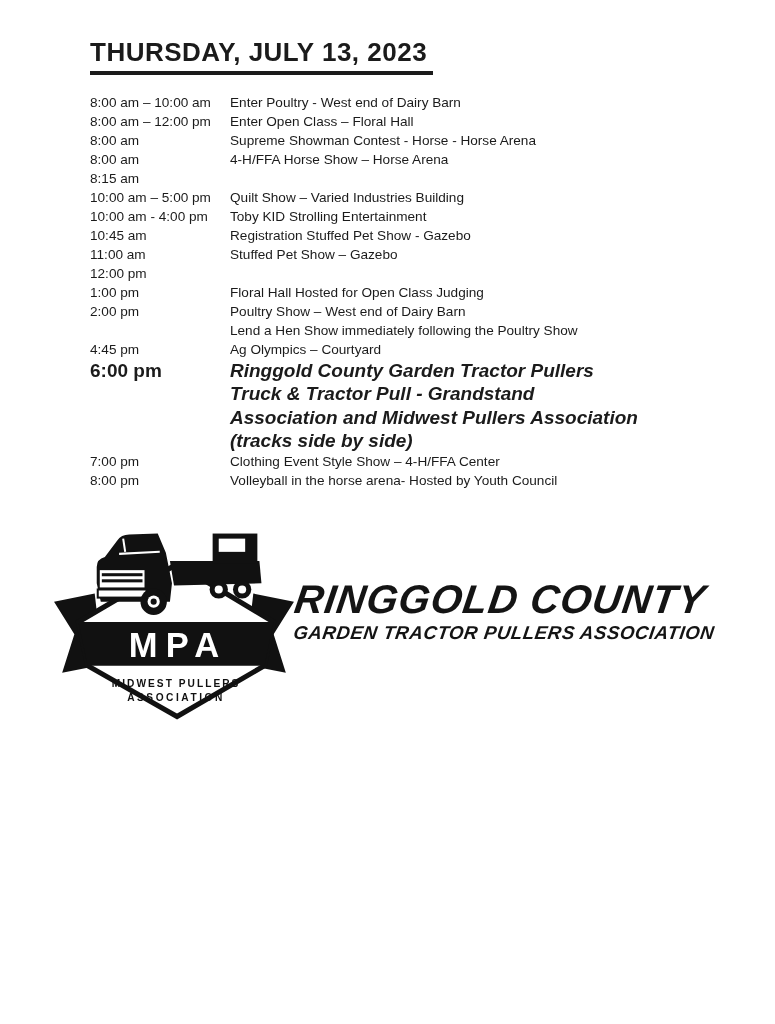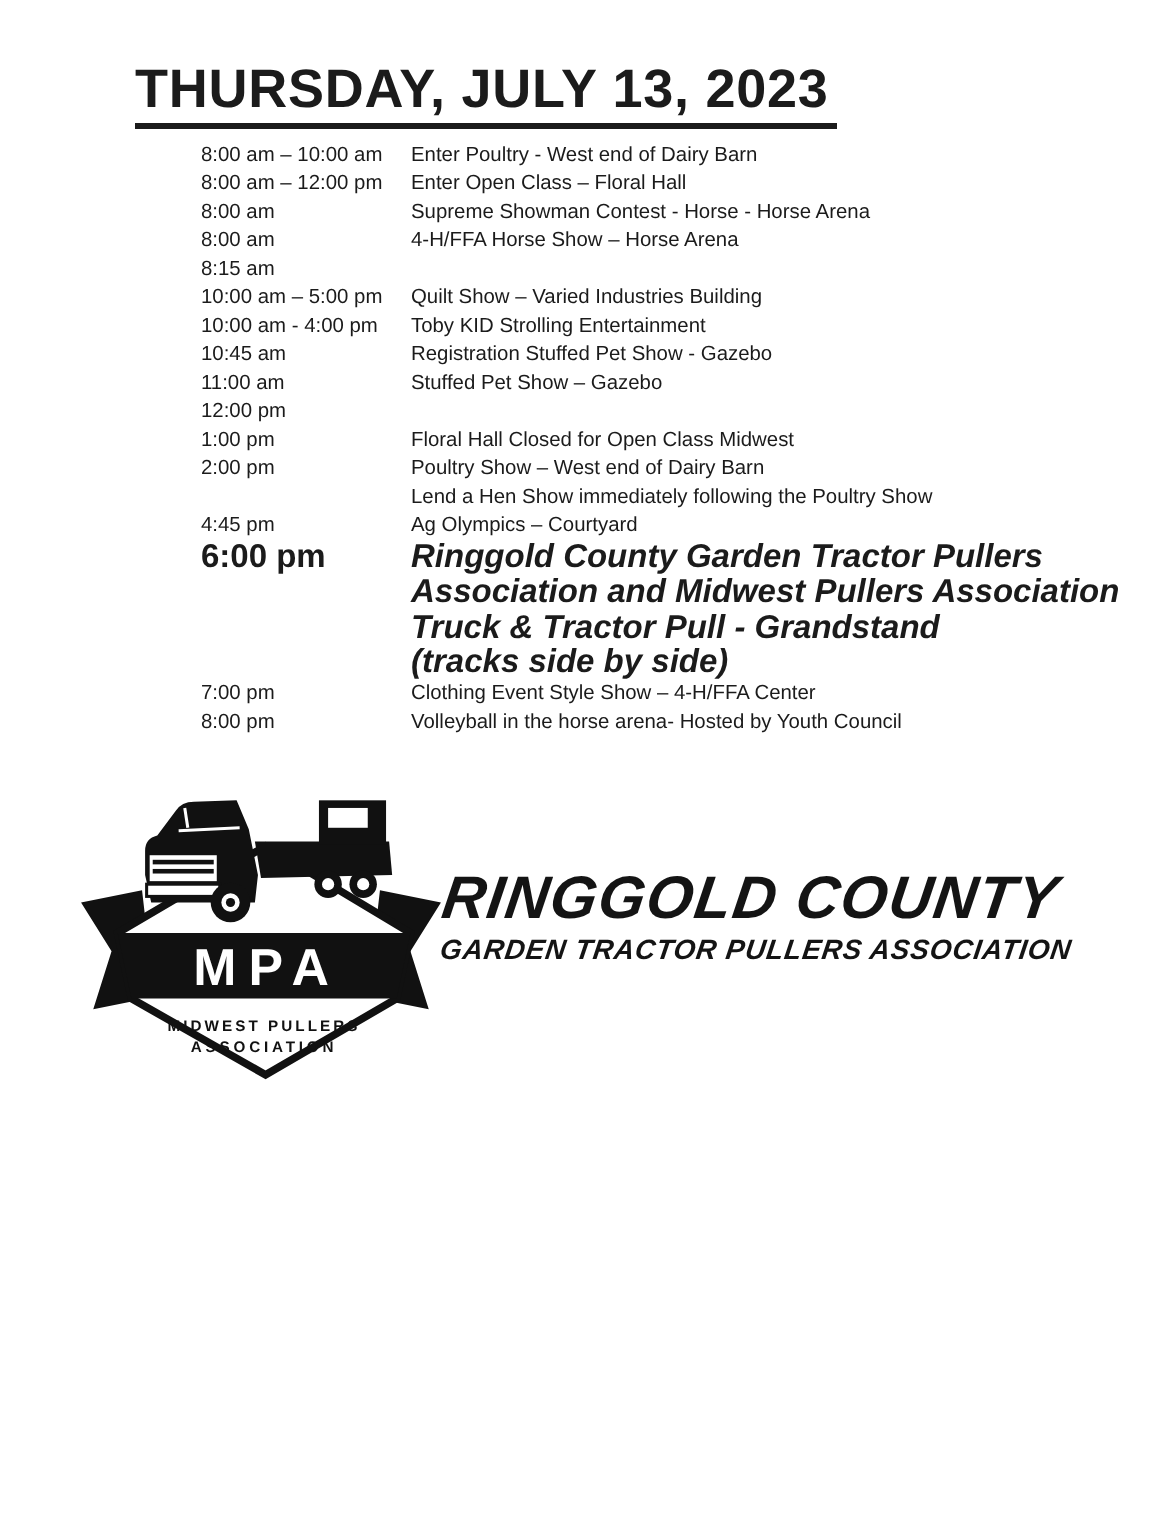--- a/index.html
+++ b/index.html
@@ -6,34 +6,34 @@
   body {
     width:775px; height:1024px;
     background:#ffffff;
     font-family:"Liberation Sans", sans-serif;
     color:#1b1b1b;
     position:relative;
     overflow:hidden;
   }
   .page-title {
     position:absolute; left:90px; top:38px; margin:0;
-    font-size:36px; font-weight:bold; letter-spacing:0.5px;
+    font-size:26px; font-weight:bold; letter-spacing:0.5px;
     line-height:1.15;
     border-bottom:4px solid #1b1b1b;
     padding:0 6px 3px 0;
     white-space:nowrap;
   }
   .schedule {
     position:absolute; left:90px; top:93px; width:630px;
     font-size:13.6px; line-height:19px;
   }
   .row { display:flex; align-items:flex-start; }
-  .time { flex:0 0 140px; width:140px;margin-left:44px; }
+  .time { flex:0 0 140px; width:140px; }
   .event { flex:1; }
-  .featured { font-size:22px; line-height:23.3px; font-weight:bold; }
+  .featured { font-size:19px; line-height:23.3px; font-weight:bold; }
   .featured .time { flex:0 0 140px; }
   .featured-line { white-space:nowrap;font-style:italic; }
 
   svg.mpa { position:absolute; left:52px; top:520px; width:244px; height:204px; }
   svg.mpa text { font-family:"Liberation Sans", sans-serif; }
 
   .ringgold { position:absolute; left:292px; top:577px; color:#141414; }
   .rc-title {
     font-size:40px; font-weight:bold; font-style:italic;
     letter-spacing:1px; white-space:nowrap;
@@ -99,21 +99,21 @@
         <span class="time">11:00 am</span>
         <span class="event">Stuffed Pet Show – Gazebo</span>
       </div>
 
       <div class="row">
         <span class="time">12:00 pm</span>
       </div>
 
       <div class="row">
         <span class="time">1:00 pm</span>
-        <span class="event">Floral Hall Closed for Open Class Midwest</span>
+        <span class="event">Floral Hall Hosted for Open Class Judging</span>
       </div>
 
       <div class="row">
         <span class="time">2:00 pm</span>
         <span class="event">Poultry Show – West end of Dairy Barn</span>
       </div>
 
       <div class="row">
         <span class="time"></span>
         <span class="event">Lend a Hen Show immediately following the Poultry Show</span>
@@ -124,23 +124,23 @@
         <span class="event">Ag Olympics – Courtyard</span>
       </div>
     </div>
 
   <div class="row featured">
     <span class="time">6:00 pm</span>
     <span class="event">
 
         <div class="featured-line">Ringgold County Garden Tractor Pullers</div>
 
+        <div class="featured-line">Truck &amp; Tractor Pull - Grandstand</div>
+
         <div class="featured-line">Association and Midwest Pullers Association</div>
-
-        <div class="featured-line">Truck &amp; Tractor Pull - Grandstand</div>
 
         <div class="featured-line">(tracks side by side)</div>
       </span>
   </div>
 
   <div class="rows">
 
       <div class="row">
         <span class="time">7:00 pm</span>
         <span class="event">Clothing Event Style Show – 4-H/FFA Center</span>

